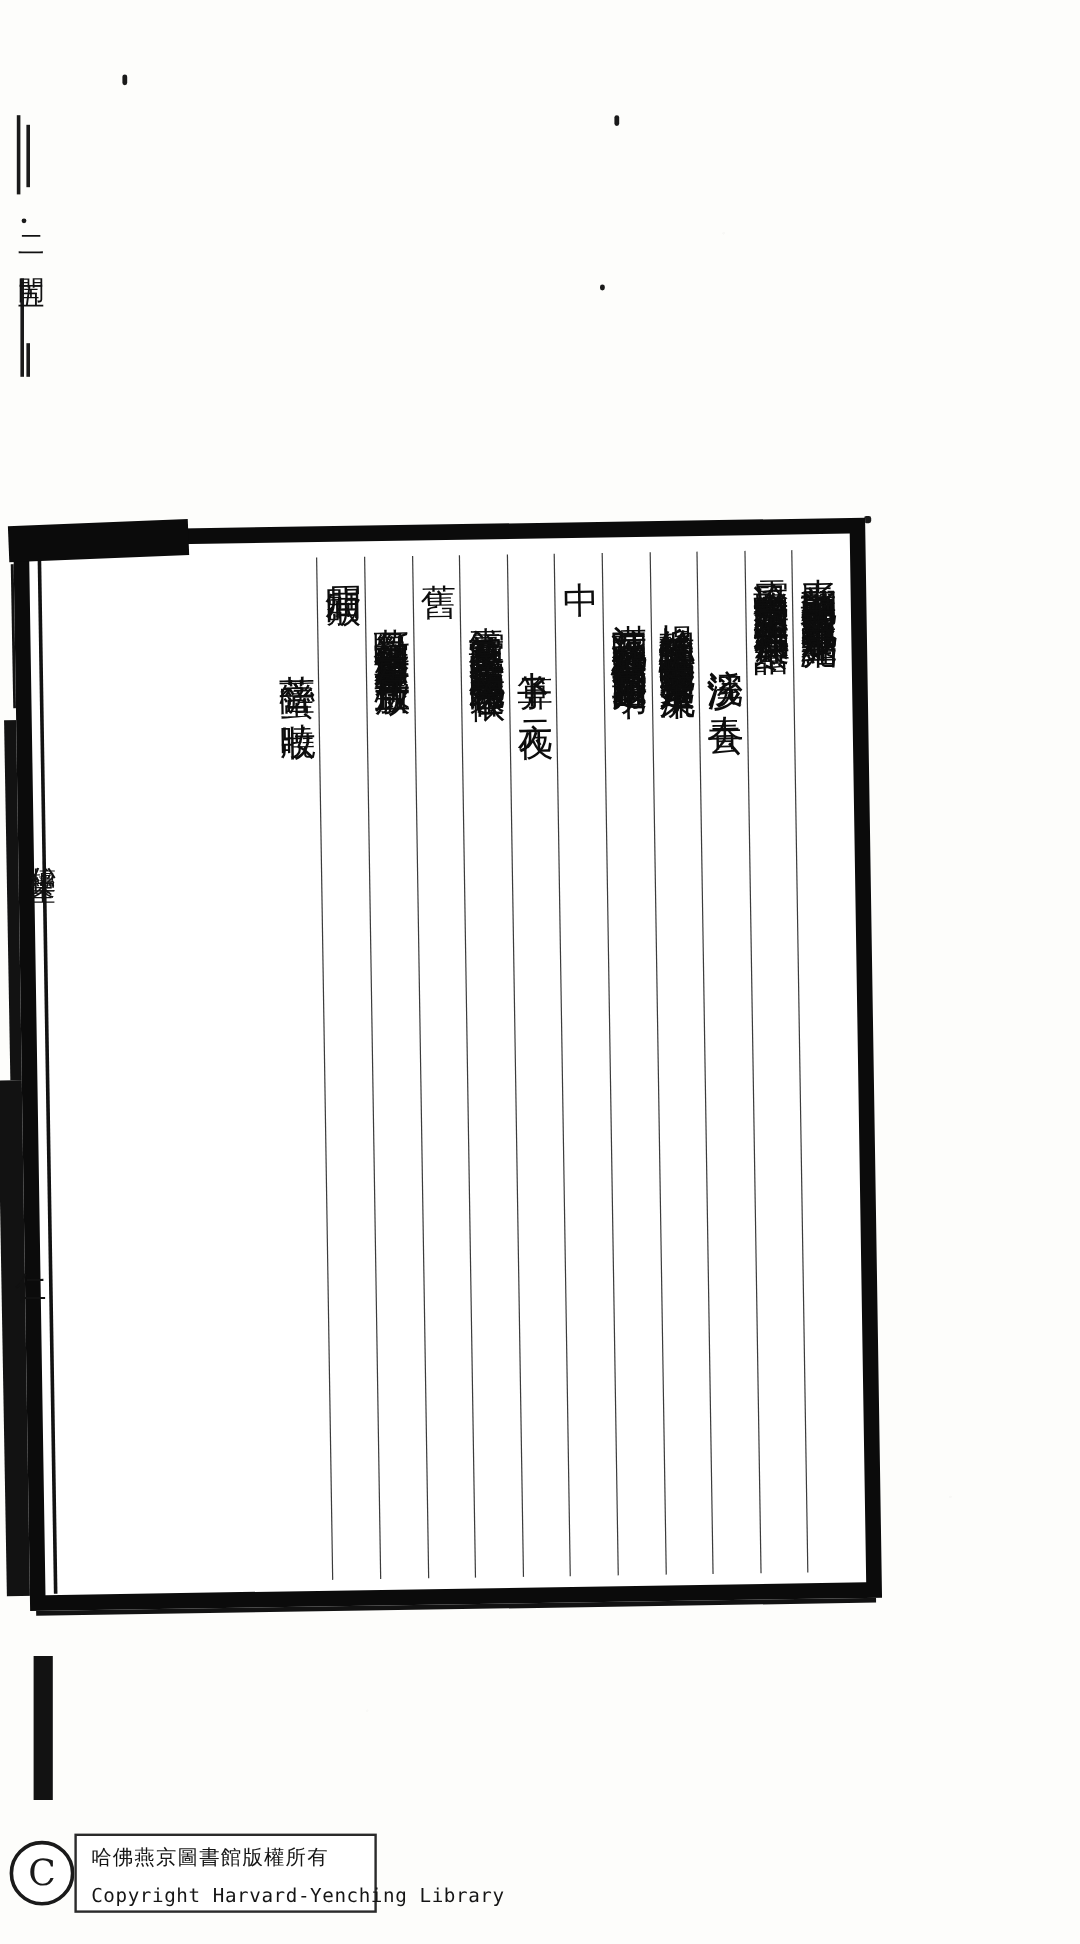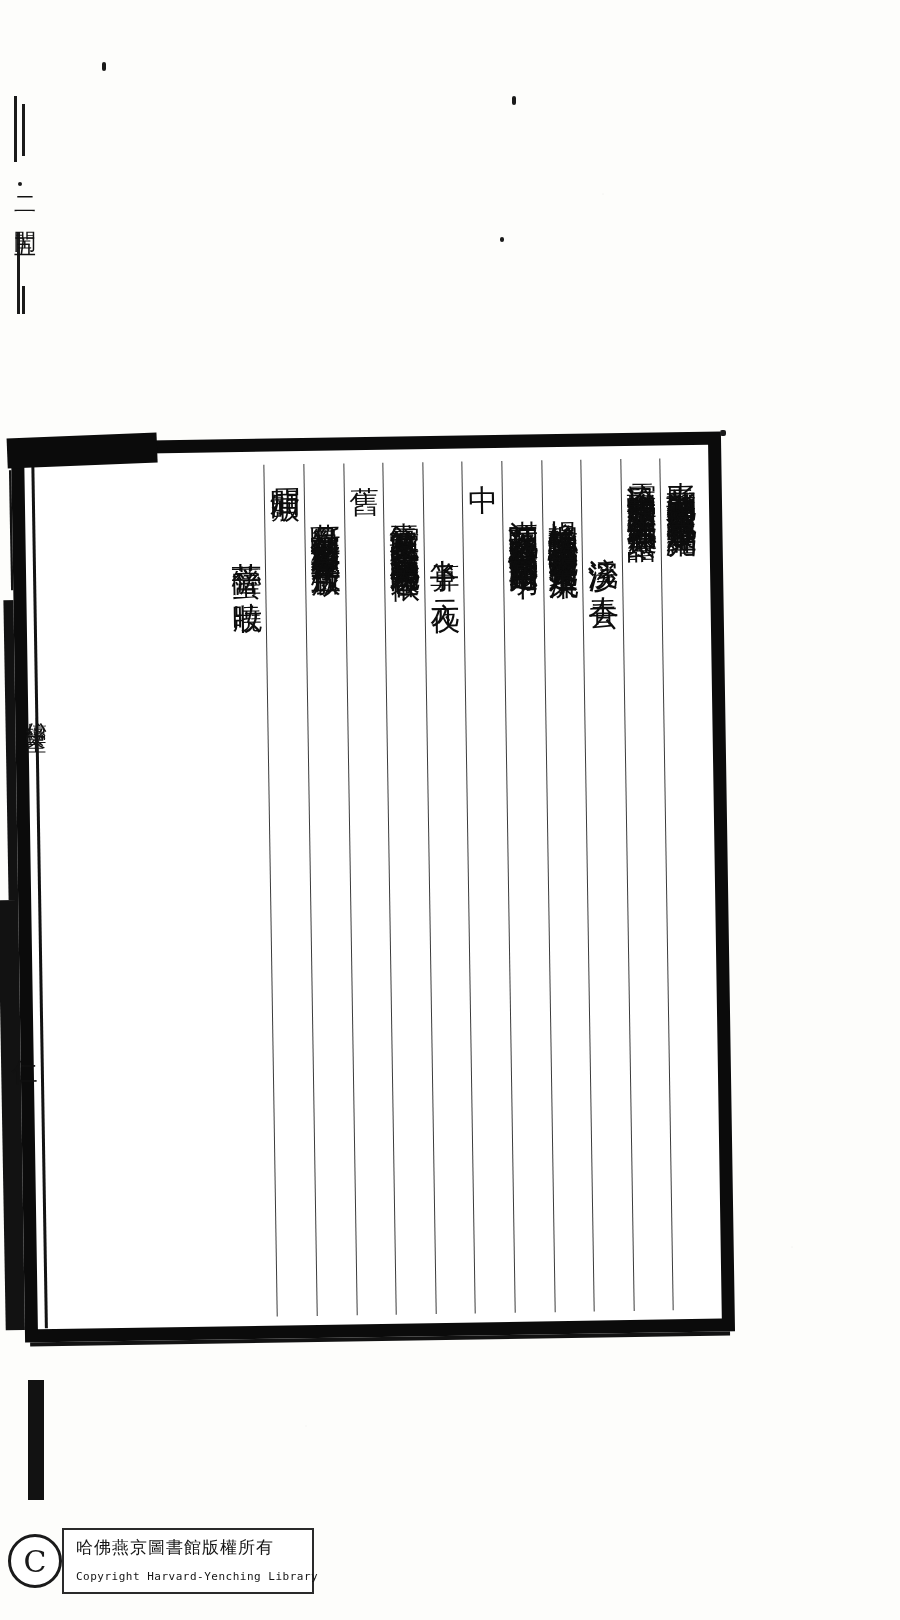--- a/index.html
+++ b/index.html
@@ -163,21 +163,21 @@
     left: 12px; top: 6px;
     font-size: 17px;
     letter-spacing: 1px;
     color: #151515;
     font-family: Liberation Mono, monospace;
     white-space: nowrap;
   }
   #stamp .line2 {
     position: absolute;
     left: 12px; top: 40px;
-    font-size: 11px;
+    font-size: 16px;
     letter-spacing: .5px;
     color: #151515;
     font-family: "DejaVu Sans Mono", monospace;
     white-space: nowrap;
   }
   #copyright-badge {
     position: absolute;
     left: 8px;
     top: 1534px;
     width: 54px;

